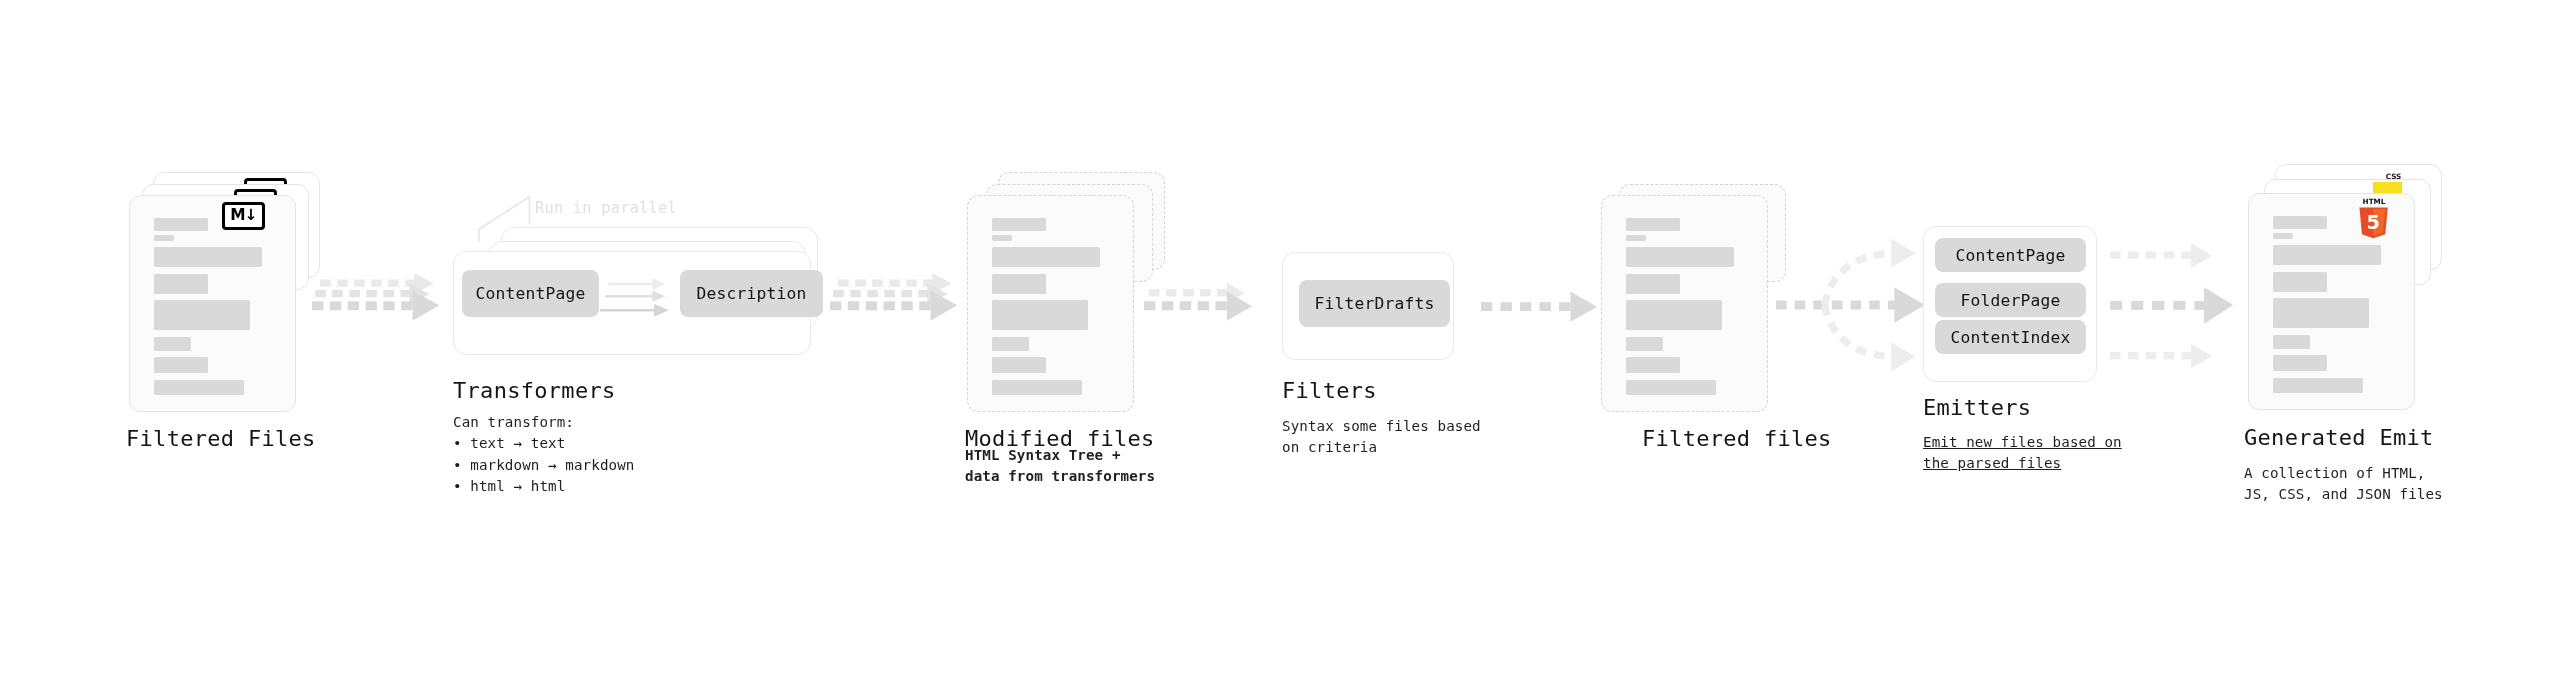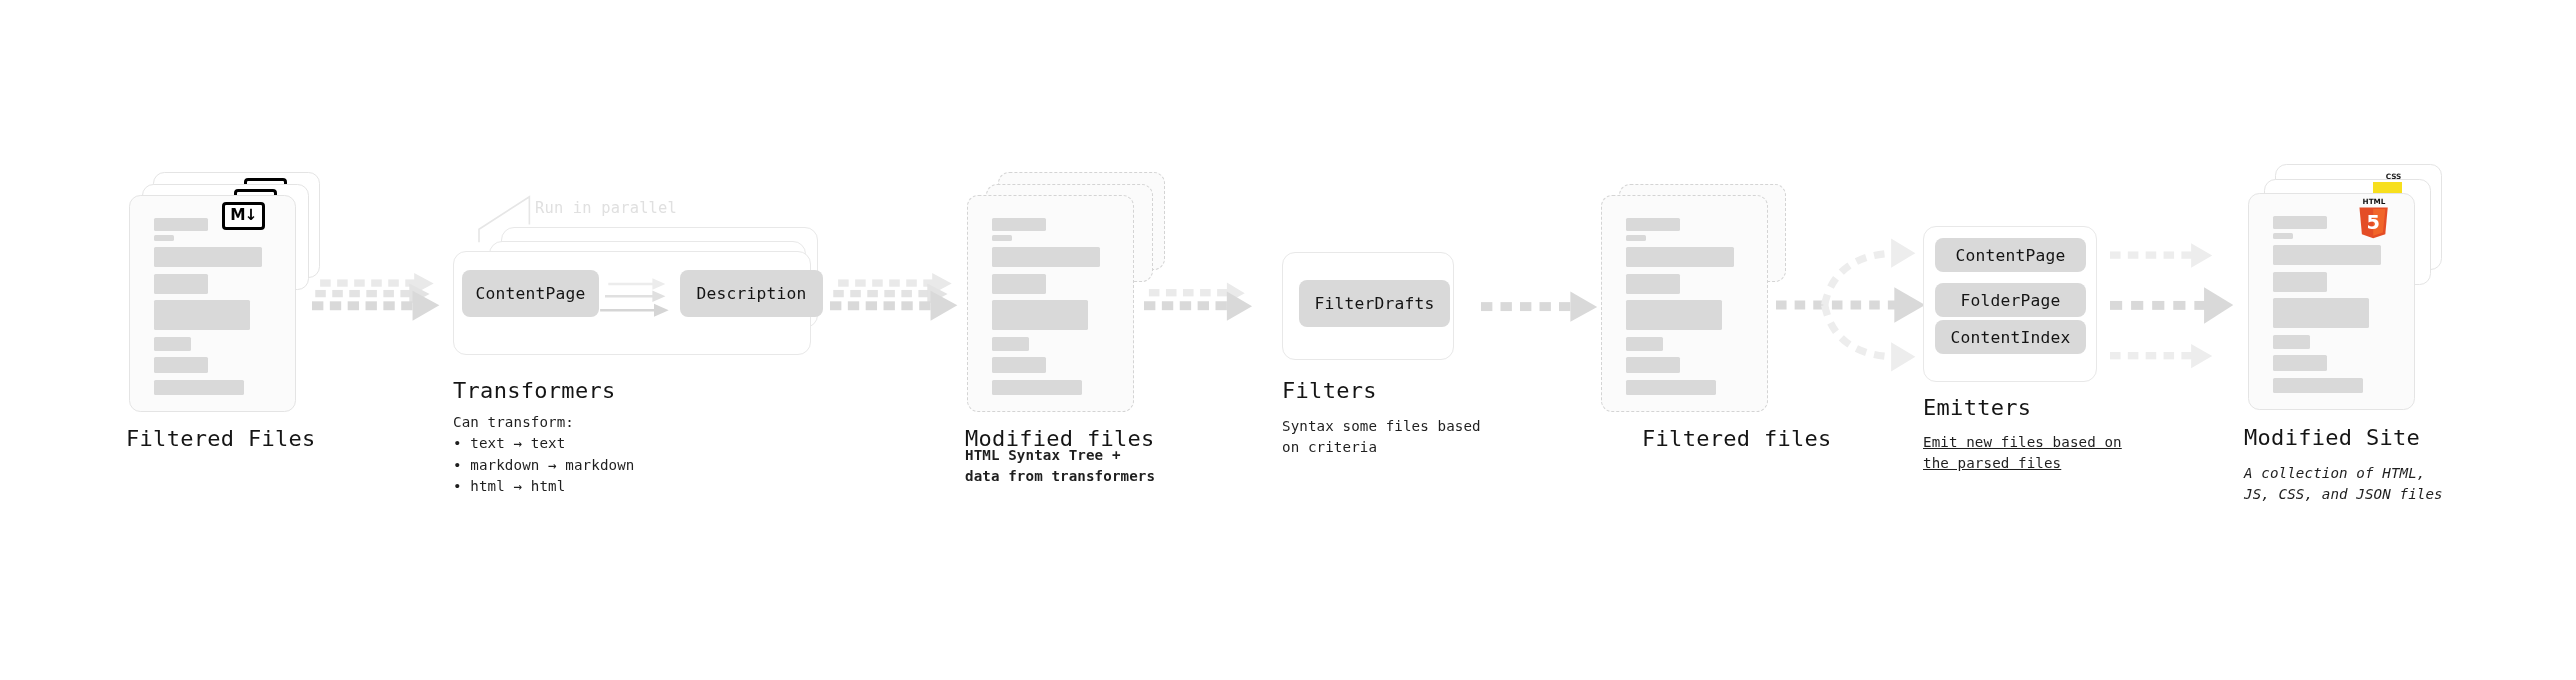--- a/index.html
+++ b/index.html
@@ -324,19 +324,19 @@
       <div class="bar" style="left:23.6px;top:184px;width:90px;height:14.6px;"></div>
     </div>
 
     <svg style="left:2357px;top:197px;width:34px;height:42px;" viewBox="0 0 42 52" width="34" height="42">
       <text x="21" y="9" text-anchor="middle" font-size="9" font-weight="bold" font-family="DejaVu Sans, sans-serif" fill="#111">HTML</text>
       <polygon points="3,13 38,13 35,46 20,51 6,46" fill="#e44d26"></polygon>
       <polygon points="20,15 35,15 32,44 20,48" fill="#f16529"></polygon>
       <text x="20" y="40" text-anchor="middle" font-size="24" font-weight="bold" font-family="DejaVu Sans, sans-serif" fill="#ffffff">5</text>
     </svg>
 
-    <div class="title" style="left:2244px;top:427px;">Modified Site</div>
-    <div class="sub" style="left:2244px;top:463px;width:276px;font-style:italic;">A collection of HTML,
+    <div class="title" style="left:2244px;top:427px;">Generated Emit</div>
+    <div class="sub" style="left:2244px;top:463px;width:276px;">A collection of HTML,
 JS, CSS, and JSON files</div>
   </div>
 
 </div>
 
 
 </body></html>

